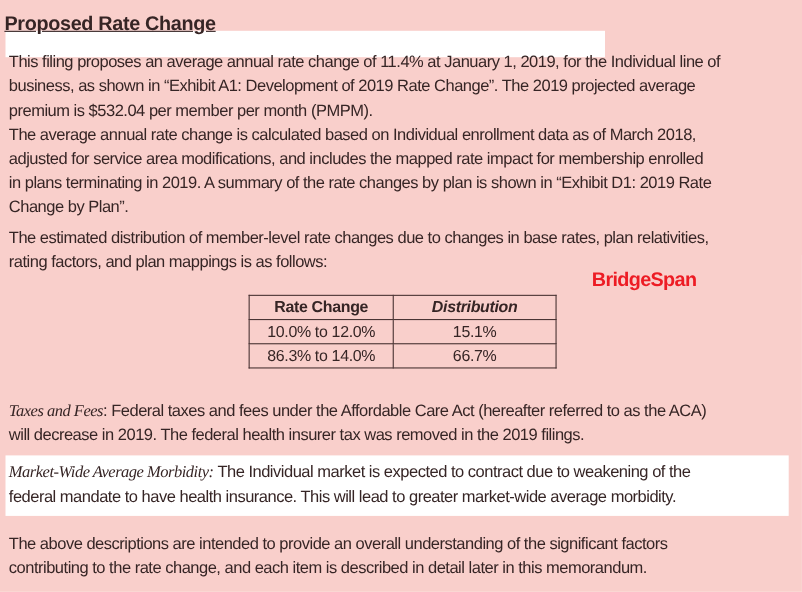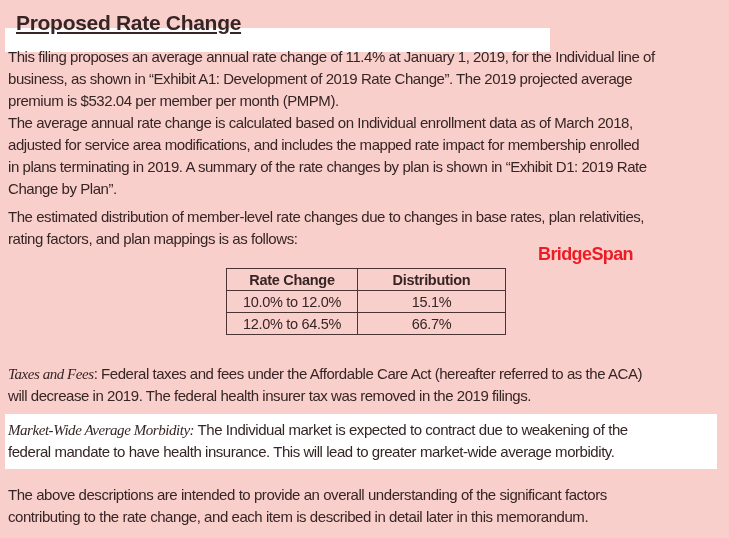--- a/index.html
+++ b/index.html
@@ -11,23 +11,23 @@
     font-family: "Liberation Sans", sans-serif;
     color: #362525;
     overflow: hidden;
   }
   .hl {
     position: absolute;
     background: #ffffff;
   }
   .heading {
     position: absolute;
-    left: 16px;
+    left: 4px;
     top: 11px;
-    font-size: 21px;
+    font-size: 18px;
     font-weight: bold;
     text-decoration: underline;
     letter-spacing: -0.3px;
   }
   .para {
     position: absolute;
     left: 8px;
     width: 716px;
     font-size: 15px;
     line-height: 22px;
@@ -54,21 +54,21 @@
     text-align: center;
     vertical-align: middle;
     font-size: 14.5px;
     letter-spacing: -0.3px;
     height: 21px;
     padding: 0 4px;
     margin-left: 28px;
   }
   .doc-table th { font-weight: bold; }
   .col-range { width: 122px; }
-  .col-dist  { width: 139px; }
+  .col-dist  { width: 139px; font-style: italic; }
   .logo {
     position: absolute;
     left: 538px;
     top: 244px;
     font-size: 18px;
     font-weight: bold;
     color: #ed1c24;
     letter-spacing: -0.6px;
   }
 </style>
@@ -102,21 +102,21 @@
         <th class="col-range">Rate Change</th>
         <th class="col-dist">Distribution</th>
       </tr>
     </thead>
     <tbody>
       <tr>
         <td>10.0% to 12.0%</td>
         <td>15.1%</td>
       </tr>
       <tr>
-        <td>12.0% to 64.5%</td>
+        <td>86.3% to 14.0%</td>
         <td>66.7%</td>
       </tr>
     </tbody>
   </table>
 
   <div class="para p4"><em>Taxes and Fees</em><span>: Federal taxes and fees under the Affordable Care Act (hereafter referred to as the ACA)</span><br><span>will decrease in 2019. The federal health insurer tax was removed in the 2019 filings.</span></div>
 
   <div class="para p6">The above descriptions are intended to provide an overall understanding of the significant factors
 contributing to the rate change, and each item is described in detail later in this memorandum.</div>
 

